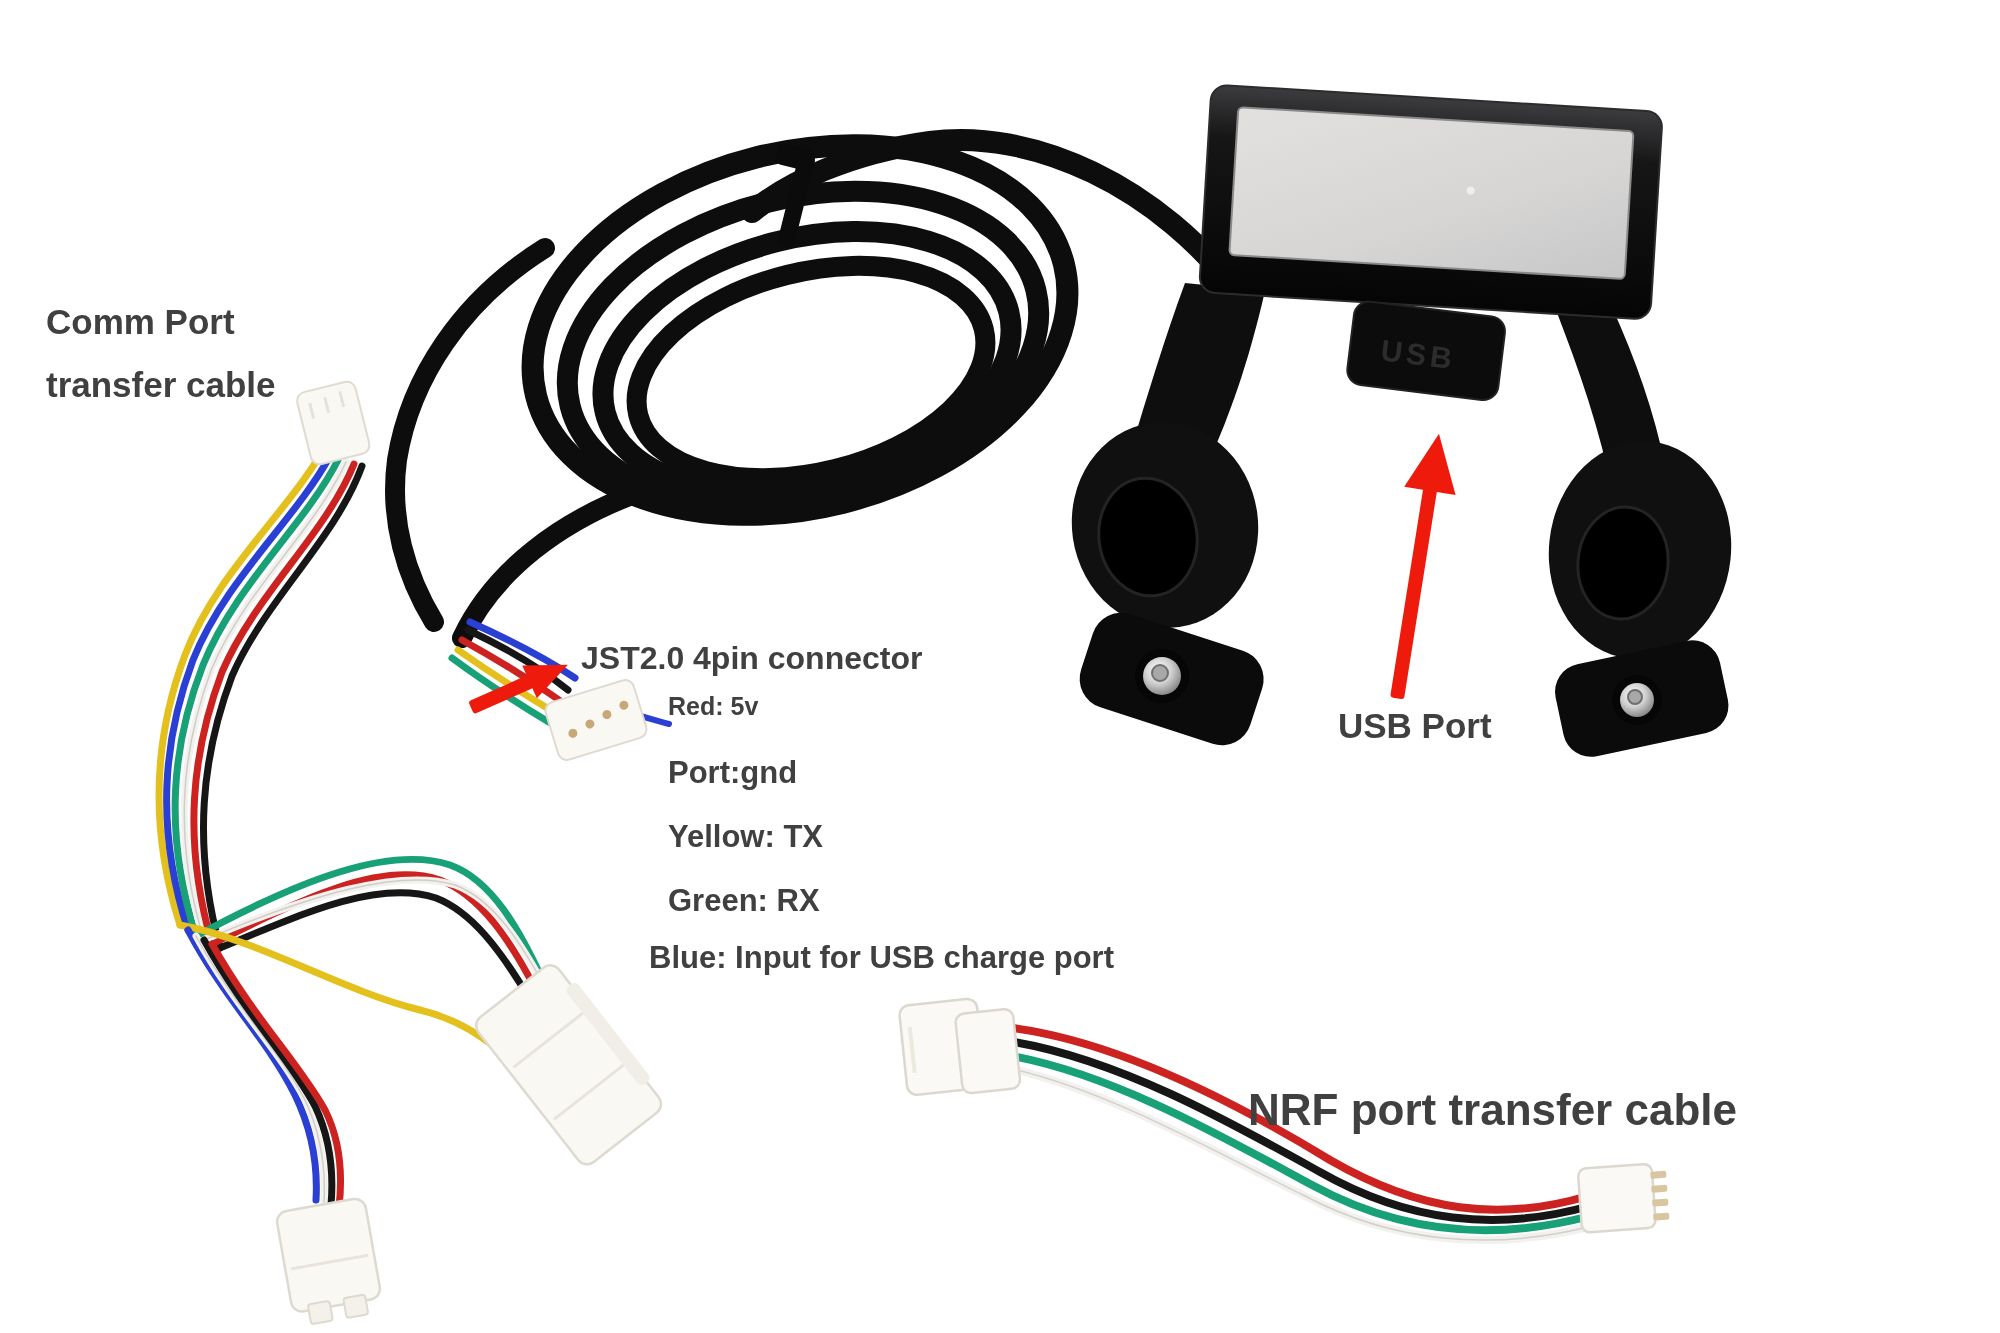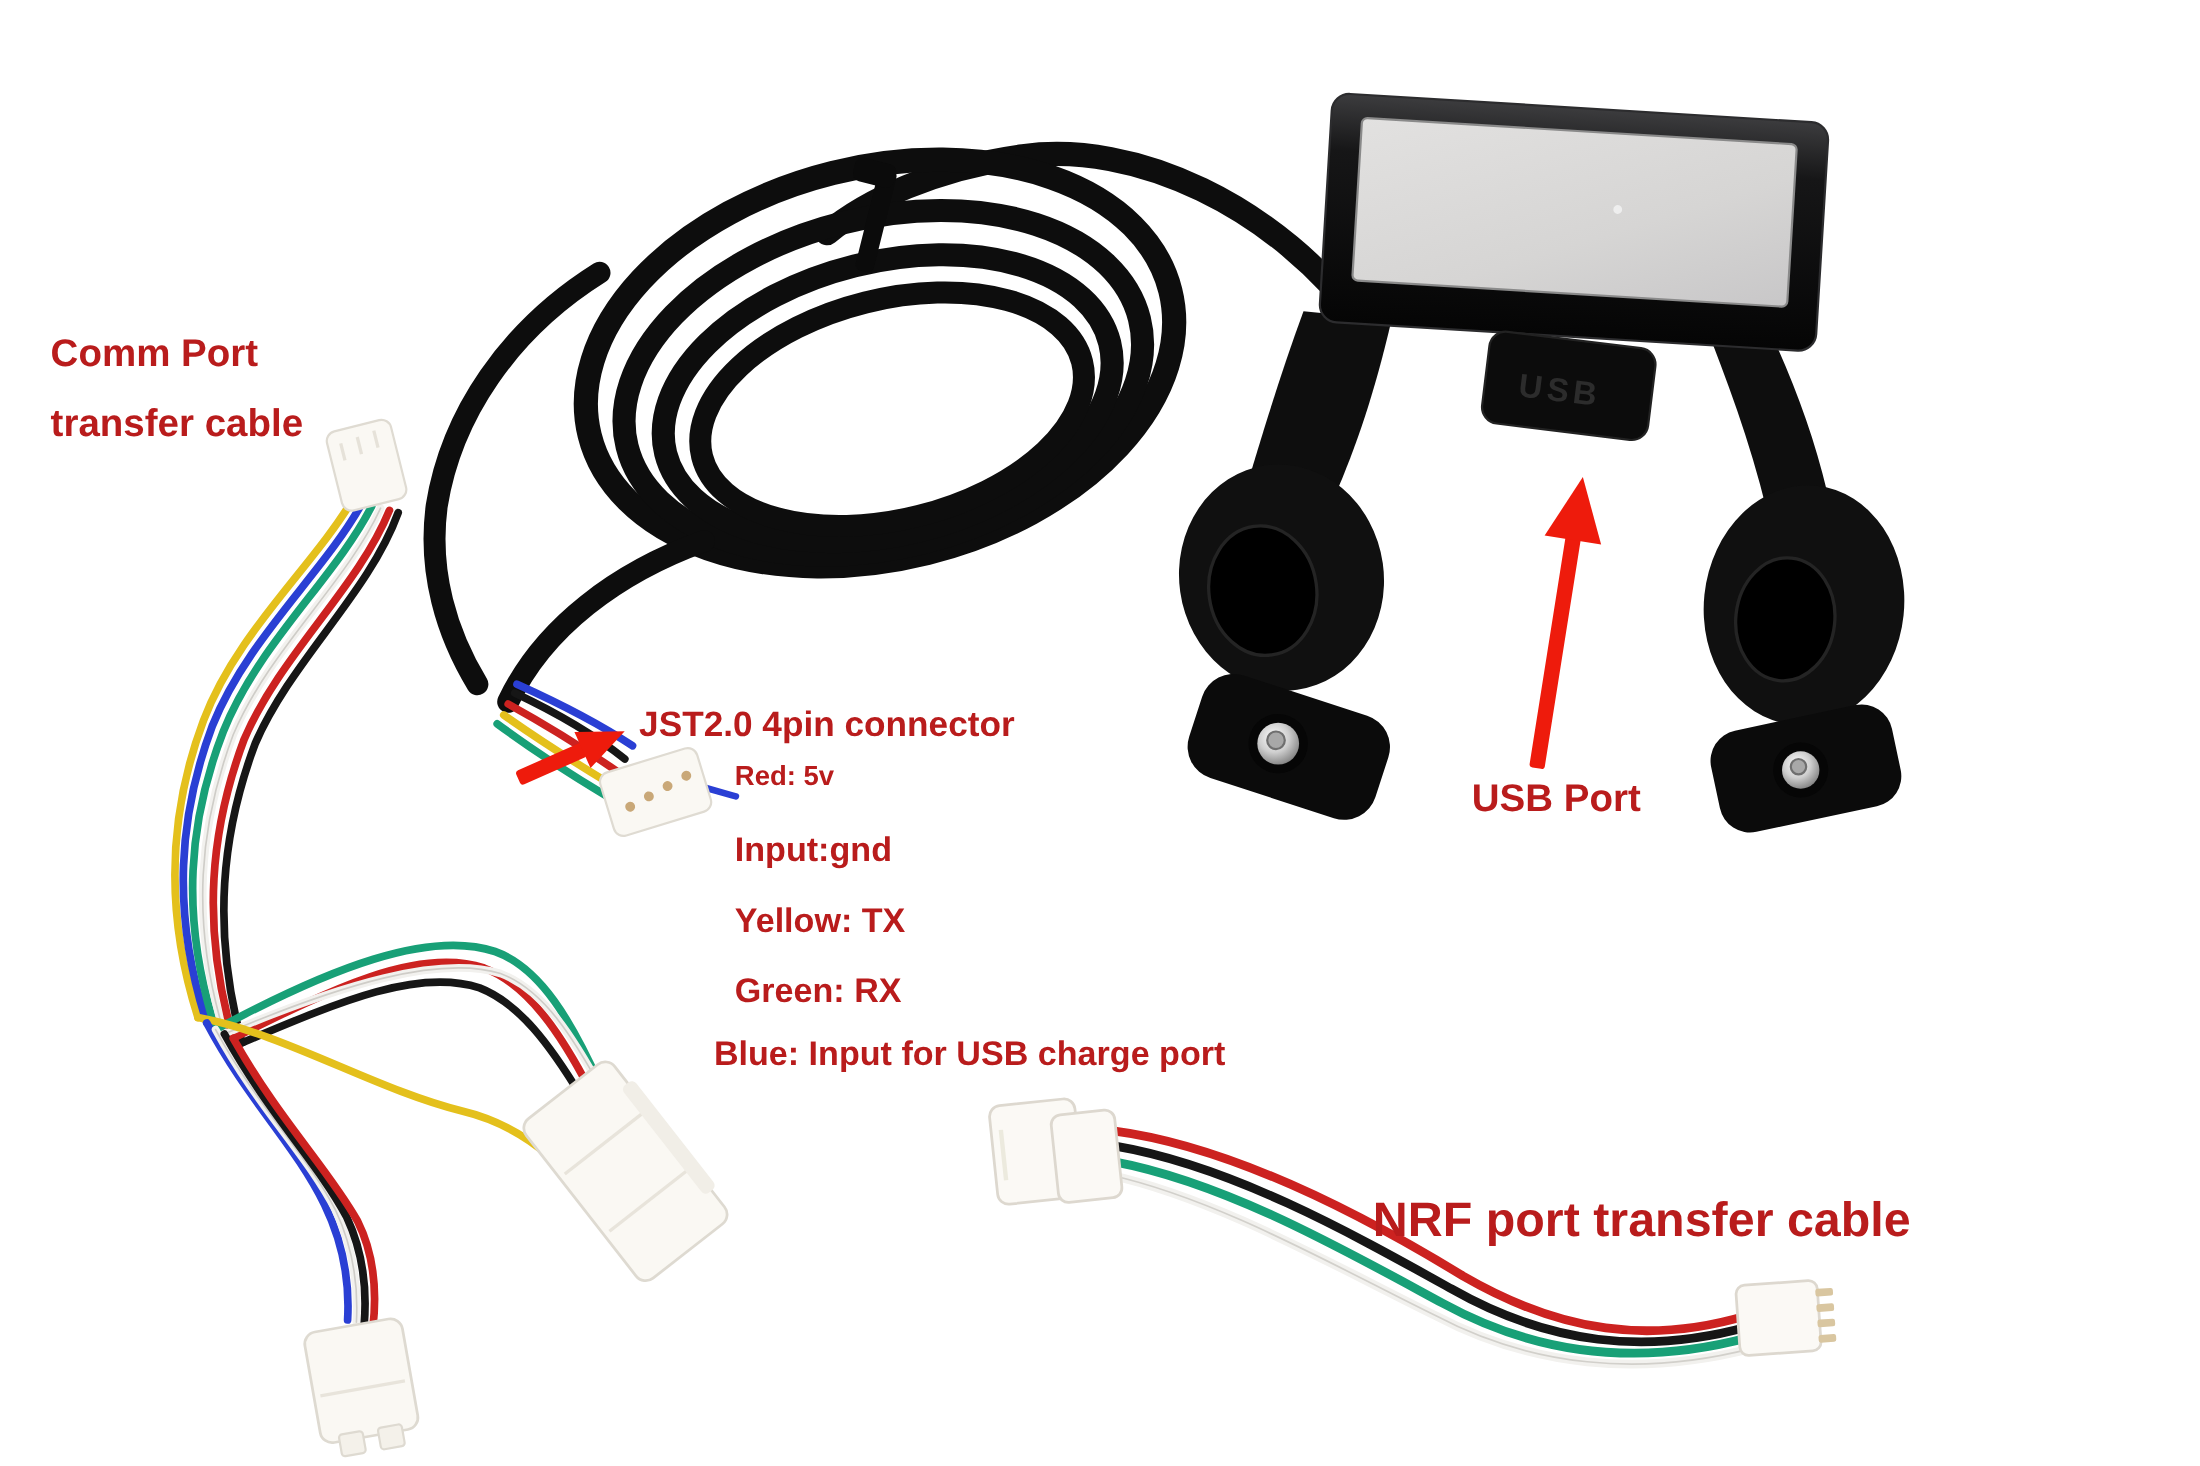--- a/index.html
+++ b/index.html
@@ -1,19 +1,19 @@
 <!DOCTYPE html>
 <html><head>
 <meta charset="utf-8">
 <style>
   html,body{margin:0;padding:0;background:#ffffff;}
   .stage{position:relative;width:2000px;height:1333px;background:#ffffff;overflow:hidden;
          font-family:"Liberation Sans",sans-serif;}
   .art{position:absolute;left:0;top:0;width:2000px;height:1333px;}
-  .lbl{position:absolute;font-weight:700;color:#b91c1c;white-space:nowrap;line-height:1.1;}
+  .lbl{position:absolute;font-weight:700;color:#404040;white-space:nowrap;line-height:1.1;}
   .lbl-comm1{left:46px;top:303px;font-size:35px;}
   .lbl-comm2{left:46px;top:366px;font-size:35px;}
   .lbl-jst{left:581px;top:641px;font-size:32px;}
   .pin0{left:668px;top:693px;font-size:25px;}
   .pin1{left:668px;top:756px;font-size:31px;}
   .pin2{left:668px;top:820px;font-size:31px;}
   .pin3{left:668px;top:884px;font-size:31px;}
   .pin4{left:632px;top:941px;font-size:31px;margin-left:17px;}
   .lbl-usb{left:1338px;top:707px;font-size:35px;}
   .lbl-nrf{left:1248px;top:1086px;font-size:44px;}
@@ -192,20 +192,20 @@
     <g transform="rotate(9 1418 566)" fill="#ee1b0c">
       <rect x="1411" y="478" width="14" height="222" rx="3"></rect>
       <polygon points="1392,490 1444,490 1418,432"></polygon>
     </g>
   </svg>
 
   <div class="lbl lbl-comm1">Comm Port</div>
   <div class="lbl lbl-comm2">transfer cable</div>
   <div class="lbl lbl-jst">JST2.0 4pin connector</div>
   <div class="lbl pin0">Red: 5v</div>
-  <div class="lbl pin1">Input:gnd</div>
+  <div class="lbl pin1">Port:gnd</div>
   <div class="lbl pin2">Yellow: TX</div>
   <div class="lbl pin3">Green: RX</div>
   <div class="lbl pin4">Blue: Input for USB charge port</div>
   <div class="lbl lbl-usb">USB Port</div>
   <div class="lbl lbl-nrf">NRF port transfer cable</div>
 
 </div>
 
 </body></html>

